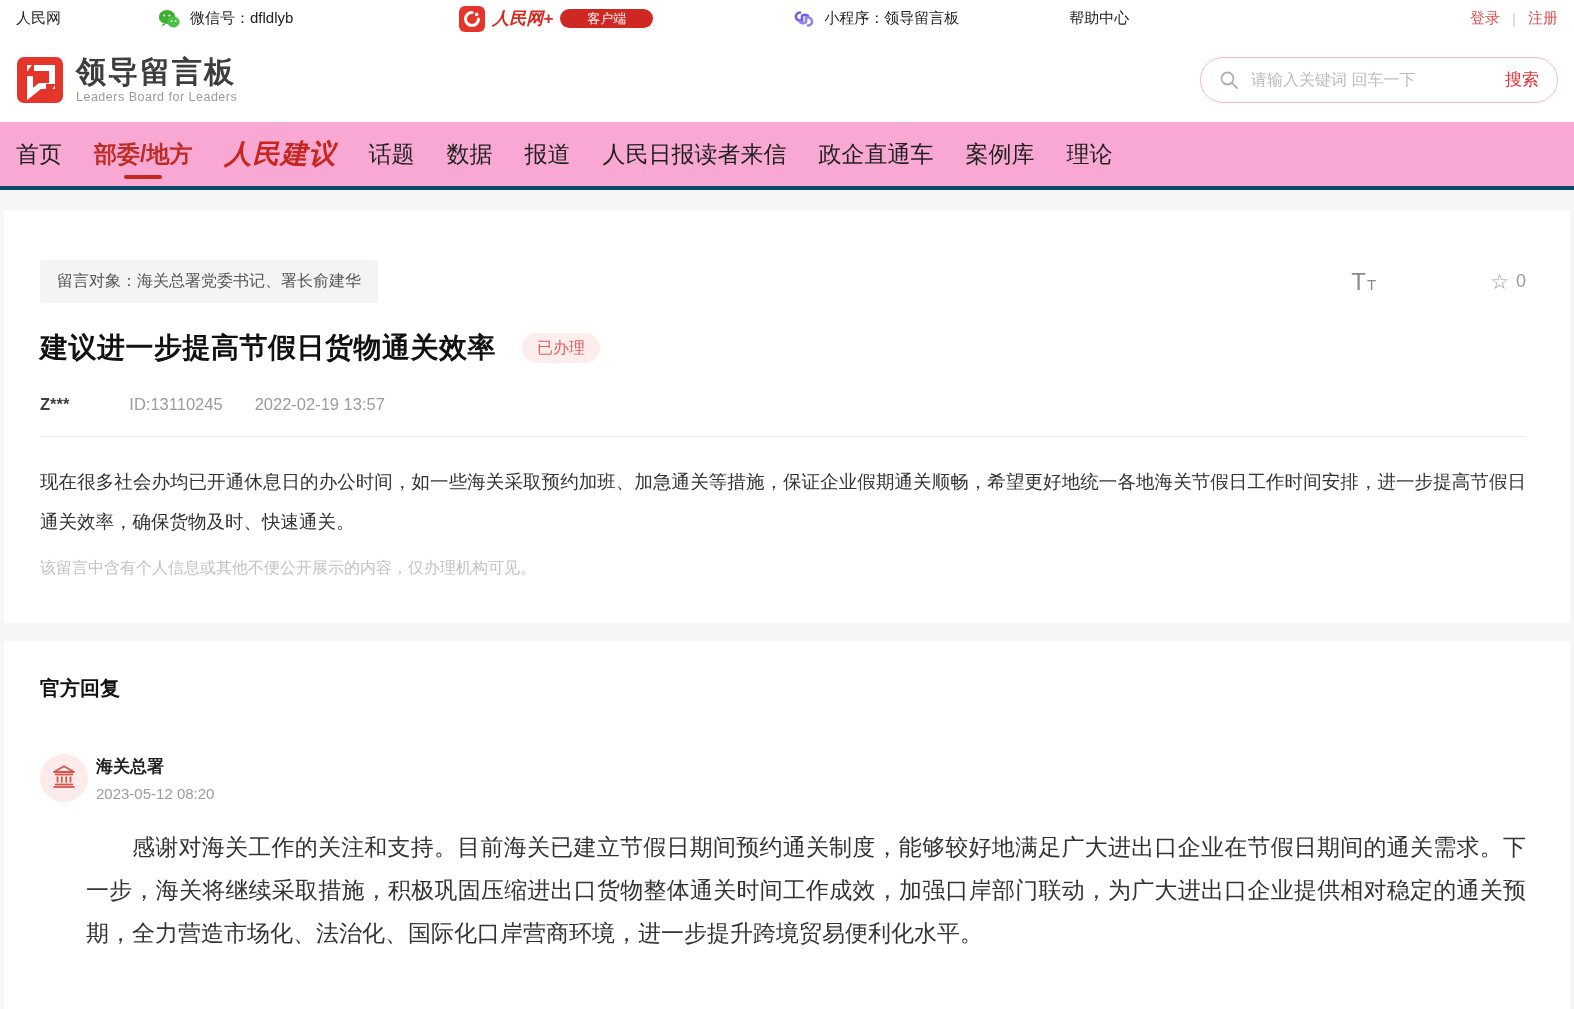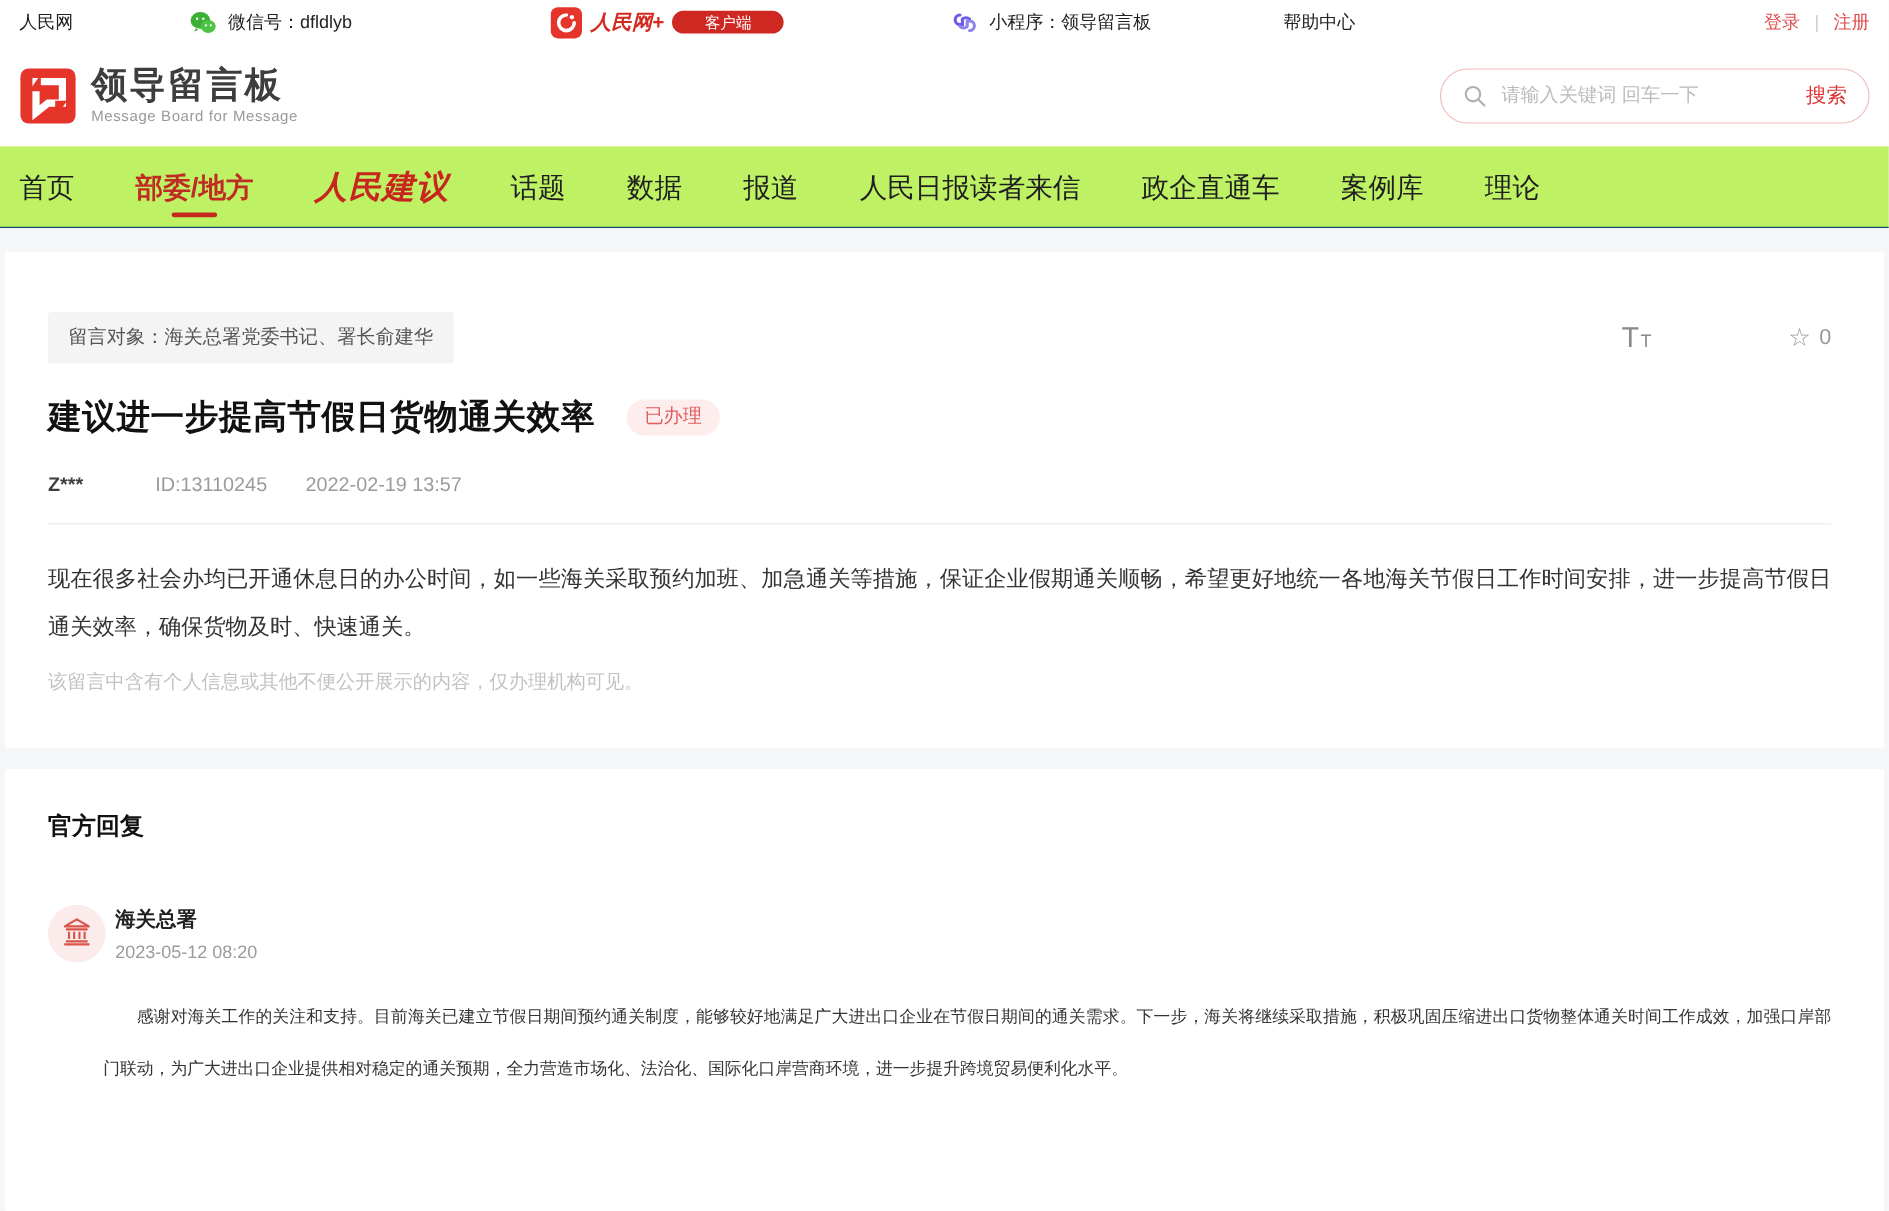--- a/index.html
+++ b/index.html
@@ -45,22 +45,22 @@
     border-radius:23px; display:flex; align-items:center; padding:0 18px; background:#fff;
   }
   .search input {
     border:none; outline:none; flex:1; font-size:16px; color:#333; margin-left:12px;
     font-family:inherit; background:transparent;
   }
   .search input::placeholder { color:#bcbcbc; }
   .search .go { color:#e03333; font-size:17px; cursor:pointer; white-space:nowrap; }
   
   .nav {
-    height:68px; background:#bef264; display:flex; align-items:center;
-    padding:0 16px; gap:51px; border-bottom:1px solid #0c4a6e;
+    height:68px; background:#f9a8d4; display:flex; align-items:center;
+    padding:0 16px; gap:32px; border-bottom:4px solid #0c4a6e;
   }
   .nav a { text-decoration:none; color:#1f1f1f; font-size:23px; position:relative; line-height:68px; height:68px; display:inline-block; }
   .nav a.active { color:#bf2c24; font-weight:bold; }
   .nav a.active::after {
     content:""; position:absolute; left:50%; transform:translateX(-50%);
     bottom:9px; width:38px; height:4px; background:#c5281c; border-radius:2px;
   }
   .nav a.brand {
     color:#c7251d; font-weight:bold; font-style:italic; font-size:27px;
     font-family:"Liberation Serif","DejaVu Serif",serif; letter-spacing:1px;
@@ -99,21 +99,21 @@
   .reply-title { font-size:20px; font-weight:bold; color:#111; }
   .reply-head { display:flex; align-items:center; margin-top:52px; }
   .avatar {
     width:48px; height:48px; border-radius:50%; background:#fbebea;
     display:flex; align-items:center; justify-content:center; margin-right:8px;
   }
   .agency-block { display:flex; flex-direction:column; }
   .agency-name { font-size:17px; font-weight:bold; color:#222; }
   .agency-date { font-size:15px; color:#9b9b9b; margin-top:7px; }
   .reply-body {
-    margin-top:24px; margin-left:46px; font-size:14px; color:#333;
+    margin-top:24px; margin-left:46px; font-size:23px; color:#333;
     line-height:43px; text-align:justify; text-indent:2em;
   }
 </style>
 </head>
 <body>
 
 <div class="topbar">
   <span class="site">人民网</span>
 
   <span class="tb-group tb-wechat">
@@ -166,21 +166,21 @@
     <span class="logo-icon">
       <svg width="48" height="48" viewBox="0 0 48 48">
         <rect x="1" y="1" width="46" height="46" rx="7" fill="#e5342a"></rect>
         <path d="M14 12 L36 12 L36 30 L24 30 L14 38 L14 30 Z" fill="none" stroke="#fff" stroke-width="6" stroke-linejoin="miter"></path>
         <path d="M8 20 L18 6 L18 20 Z" fill="#e5342a"></path>
         <path d="M40 28 L30 42 L30 28 Z" fill="#e5342a"></path>
       </svg>
     </span>
     <span class="logo-text">
       <div class="cn">领导留言板</div>
-      <div class="en">Message Board for Message</div>
+      <div class="en">Leaders Board for Leaders</div>
     </span>
   </div>
 
   <div class="search">
     <span style="display:inline-flex;">
       <svg width="20" height="20" viewBox="0 0 20 20">
         <circle cx="8.5" cy="8.5" r="6" fill="none" stroke="#b0b0b0" stroke-width="1.8"></circle>
         <line x1="13" y1="13" x2="18" y2="18" stroke="#b0b0b0" stroke-width="1.8" stroke-linecap="round"></line>
       </svg>
     </span>

